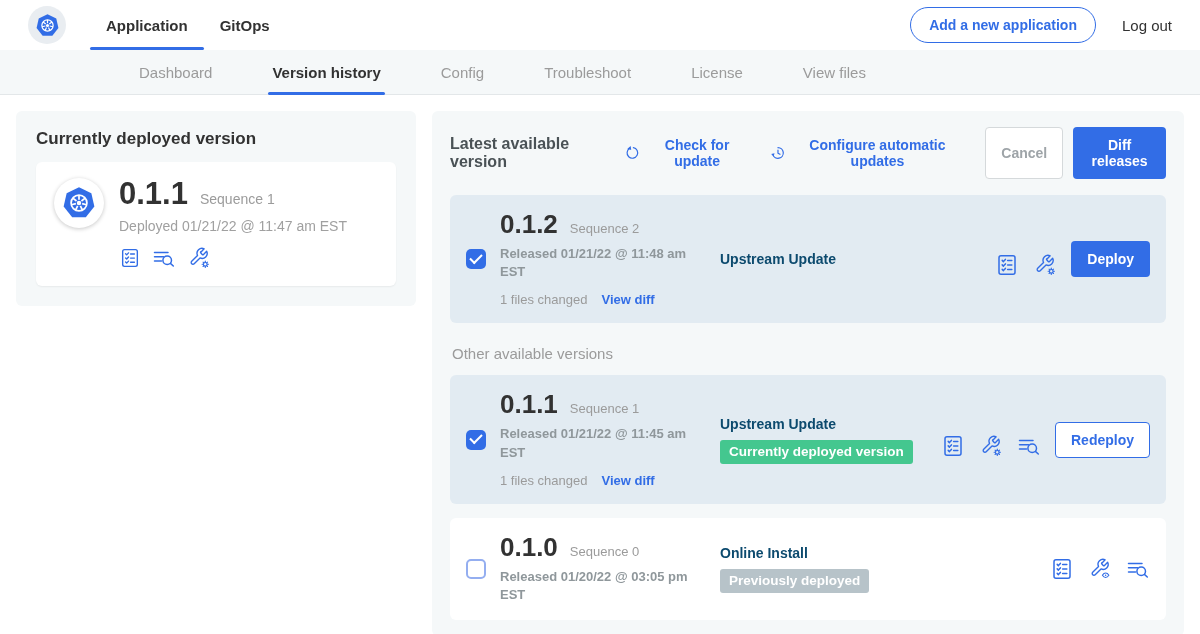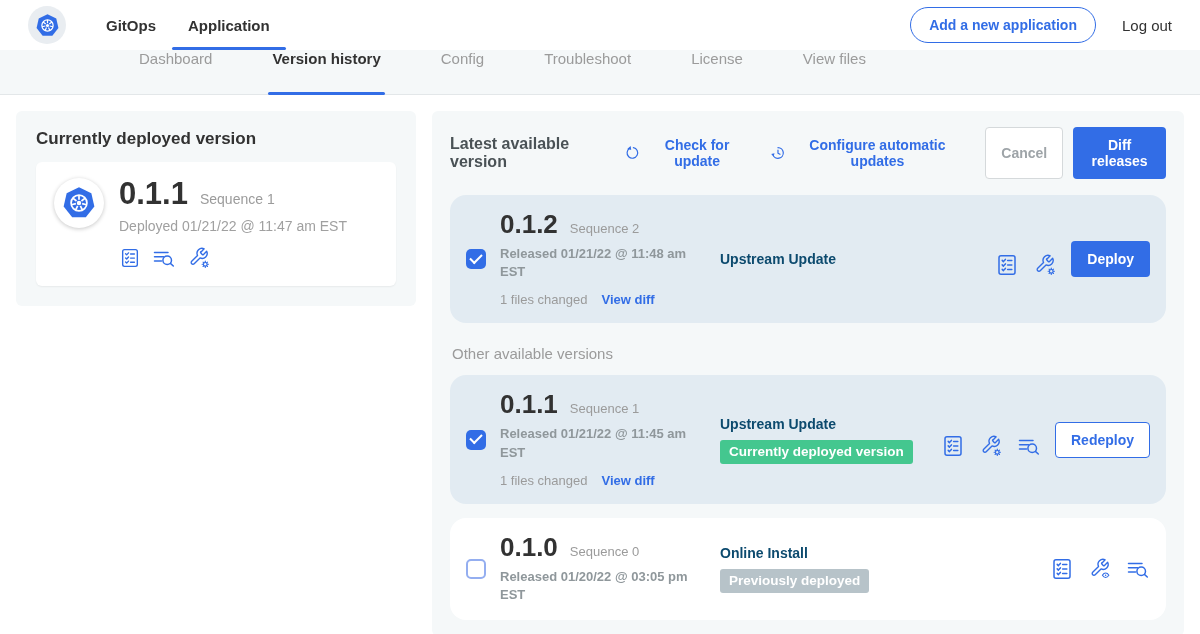--- a/index.html
+++ b/index.html
@@ -20,21 +20,21 @@
   .logo-circle-sm { width:38px; height:38px; border-radius:50%; background:#E9EDF1; display:flex; align-items:center; justify-content:center; margin-right:24px; flex:none; }
   .logo-circle-sm svg { width:27px; height:27px; }
   .top-tabs { display:flex; height:50px; }
   .top-tab { position:relative; padding:0 16px; font-size:15px; font-weight:700; color:#323232; display:flex; align-items:center; cursor:pointer; }
   .top-tab.active::after { content:""; position:absolute; left:0; right:0; bottom:0; height:3px; background:#326DE6; border-radius:2px; }
   .topnav-right { margin-left:auto; display:flex; align-items:center; gap:26px; }
   .add-btn { background:#fff; border:1px solid #326DE6; color:#326DE6; font-weight:700; font-size:14px; padding:9px 18px; border-radius:19px; cursor:pointer; font-family:inherit; }
   .logout { font-size:15px; font-weight:500; color:#323232; cursor:pointer; }
   
   .subnav { height:45px; background:#F5F8F9; border-bottom:1px solid #E3E7E9; display:flex; align-items:center; padding-left:139px; gap:60px; }
-  .sub-tab { position:relative; height:45px; display:flex; align-items:flex-start; font-size:15px; color:#9B9B9B; cursor:pointer; }
+  .sub-tab { position:relative; height:45px; display:flex; align-items:center; font-size:15px; color:#9B9B9B; cursor:pointer; }
   .sub-tab.active { color:#323232; font-weight:600; }
   .sub-tab.active::after { content:""; position:absolute; left:-4px; right:-4px; bottom:0; height:3px; background:#326DE6; border-radius:2px; }
   
   .main { display:flex; align-items:flex-start; gap:16px; padding:16px; }
   .panel { background:#F5F8F9; border-radius:6px; }
   .panel-left { width:400px; padding:18px 20px 20px; flex:none; }
   .panel-left h2 { margin:0 0 13px; font-size:17px; font-weight:700; color:#323232; }
   .deployed-card { background:#fff; border-radius:6px; padding:16px 18px; box-shadow:0 1px 2px rgba(0,0,0,.06); display:flex; gap:15px; }
   .logo-circle-lg { width:50px; height:50px; border-radius:50%; background:#fff; box-shadow:0 1px 4px rgba(0,0,0,.22); display:flex; align-items:center; justify-content:center; flex:none; }
   .logo-circle-lg svg { width:38px; height:38px; }
@@ -47,21 +47,21 @@
   .panel-right { flex:1; padding:16px 18px 16px; }
   .latest-header { display:flex; align-items:center; margin-bottom:16px; }
   .latest-title { font-size:16px; font-weight:700; color:#4A5256; margin-right:14px; }
   .hlink { display:inline-flex; align-items:center; gap:6px; color:#326DE6; font-size:14px; font-weight:700; margin-right:22px; cursor:pointer;text-align:center; }
   .header-btns { margin-left:auto; display:flex; gap:10px; }
   .btn { font-family:inherit; border-radius:4px; padding:9px 15px; font-size:14px; font-weight:700; border:1px solid transparent; cursor:pointer; }
   .btn-cancel { background:#fff; border-color:#D5D9DB; color:#9EA4A8; }
   .btn-primary { background:#326DE6; color:#fff; }
   .btn-outline { background:#fff; border-color:#326DE6; color:#326DE6; }
   
-  .vrow { display:flex; align-items:center; background:#fff; border-radius:16px; padding:16px; margin-bottom:14px; }
+  .vrow { display:flex; align-items:center; background:#fff; border-radius:6px; padding:16px; margin-bottom:14px; }
   .vrow.selected { background:#E2EBF2; }
   .vrow:last-child { margin-bottom:0; }
   .checkbox { width:20px; height:20px; border-radius:5px; margin-right:14px; flex:none; position:relative; cursor:pointer; }
   .checkbox.checked { background:#326DE6; }
   .checkbox.checked::after { content:""; position:absolute; left:4px; top:4.5px; width:10px; height:5px; border-left:2.4px solid #fff; border-bottom:2.4px solid #fff; transform:rotate(-45deg); }
   .checkbox.unchecked { background:#fff; border:2px solid #94AEF0; }
   .vinfo { width:212px; flex:none; }
   .vnum { font-size:26px; font-weight:700; color:#323232; line-height:1; }
   .vseq { font-size:13px; color:#9B9B9B; }
   .vreleased { font-size:13px; font-weight:700; color:#8F979B; margin-top:8px; max-width:194px; line-height:1.4; }
@@ -144,25 +144,25 @@
   </defs>
 </svg>
 
 <header class="topnav">
   <span class="logo-circle-sm">
     <svg>
         <use href="#i-k8s"></use>
       </svg>
   </span>
   <nav class="top-tabs">
+    <div class="top-tab active">
+      <span>Application</span>
+    </div>
     <div class="top-tab">
       <span>GitOps</span>
-    </div>
-    <div class="top-tab active">
-      <span>Application</span>
     </div>
   </nav>
   <div class="topnav-right">
     <button class="add-btn">Add a new application</button>
     <span class="logout">Log out</span>
   </div>
 </header>
 
 <nav class="subnav">
   <div class="sub-tab">

